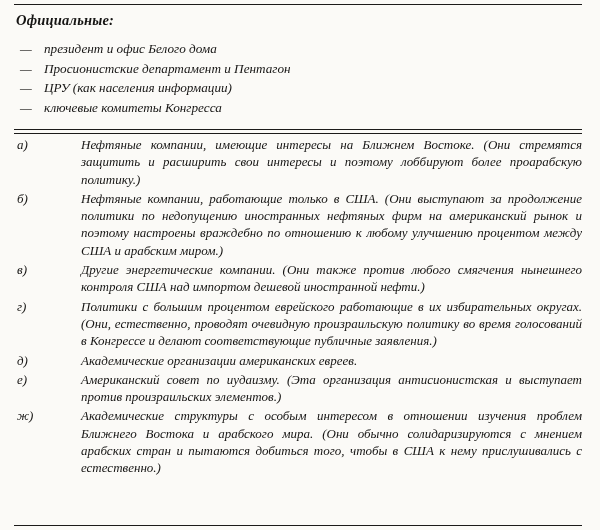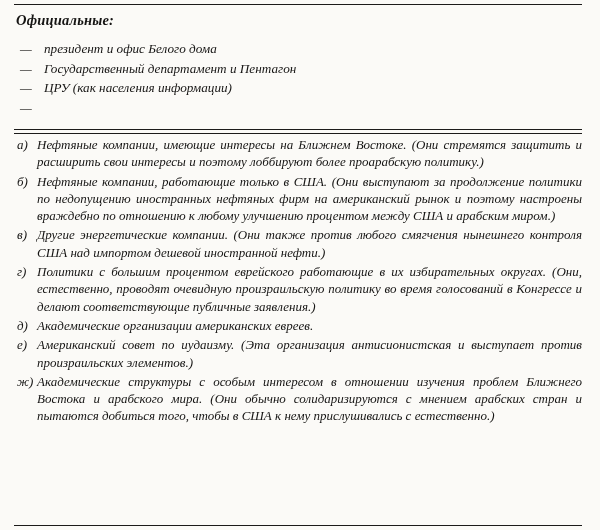--- a/index.html
+++ b/index.html
@@ -59,46 +59,48 @@
     line-height: 17.3px;
     margin-bottom: 2px;
   }
   .lettered-item .label {
     flex: 0 0 20px;
     padding-left: 3px;
   }
   .lettered-item .txt {
     flex: 1;
     text-align: justify;
+    margin-left: 44px;
   }
 </style>
 </head>
 <body>
 
 <div class="page">
 
   <div class="rule rule-top"></div>
 
   <section>
     <h2 class="heading">Официальные:</h2>
     <div class="dash-list">
       <div class="dash-item">
         <span class="marker">—</span>
         <span class="txt">президент и офис Белого дома</span>
       </div>
       <div class="dash-item">
         <span class="marker">—</span>
-        <span class="txt">Государственный департамент и Пентагон</span>
+        <span class="txt">Просионистские департамент и Пентагон</span>
       </div>
       <div class="dash-item">
         <span class="marker">—</span>
         <span class="txt">ЦРУ (как населения информации)</span>
       </div>
       <div class="dash-item">
         <span class="marker">—</span>
+        <span class="txt">ключевые комитеты Конгресса</span>
       </div>
     </div>
   </section>
 
   <div class="rule-double"></div>
 
   <section>
     <div class="lettered-list">
       <div class="lettered-item">
         <span class="label">а)</span>

